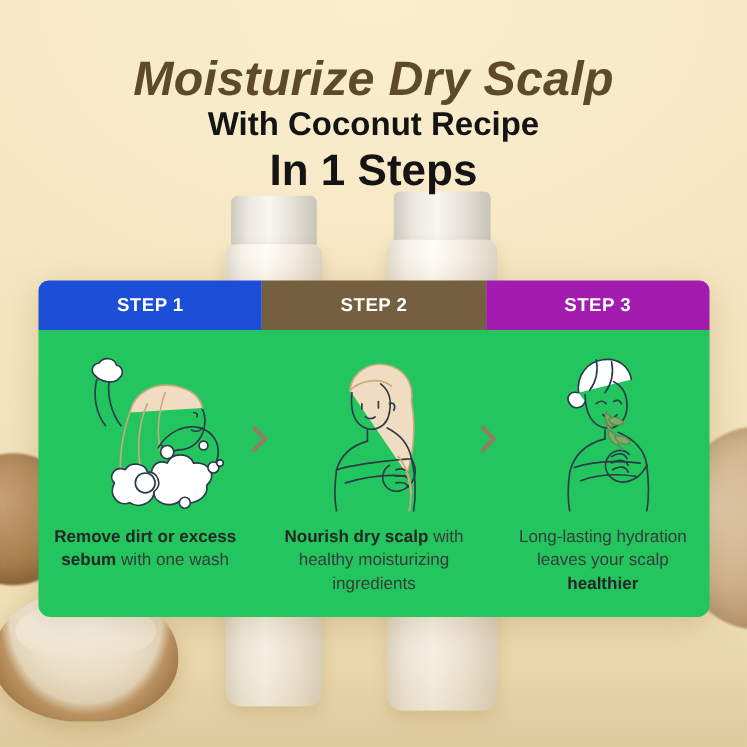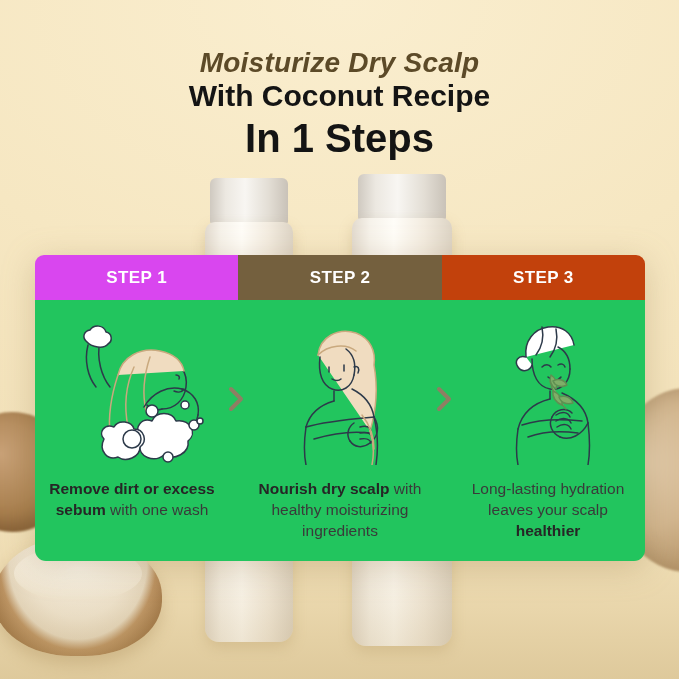--- a/index.html
+++ b/index.html
@@ -62,21 +62,21 @@
     border-radius:50%;
     background:radial-gradient(ellipse at 18% 40%,#e0c9a9 0%,#cdb08a 40%,#b2applied 60%,#a98a63 75%,#93744f 100%);
     background:radial-gradient(ellipse at 18% 40%,#e3cdad 0%,#d2b68f 42%,#bb9b71 70%,#a2825b 100%);
     box-shadow:inset 8px 0 18px rgba(120,90,55,.25);
   }
   .blur-soft{filter:blur(1.2px);}
 
   
   .headline{position:absolute;left:0;right:0;top:48px;text-align:center;}
   .hl-1{
-    font-size:28px;font-style:italic;font-weight:bold;color:#5c4a28;
+    font-size:44px;font-style:italic;font-weight:bold;color:#5c4a28;
     letter-spacing:.2px;line-height:1.08;margin:0;
   }
   .hl-2{
     font-size:30px;font-weight:bold;color:#141414;
     line-height:1.18;margin:0;
   }
   .hl-3{
     font-size:40px;font-weight:bold;color:#141414;
     line-height:1.22;margin:0;
   }
@@ -147,27 +147,27 @@
 
   <div class="headline">
     <div class="hl-1" style="color: rgb(92, 74, 40);">Moisturize Dry Scalp</div>
     <div class="hl-2" style="color: rgb(20, 20, 20);">With Coconut Recipe</div>
     <div class="hl-3" style="color: rgb(20, 20, 20);">In 1 Steps</div>
   </div>
 
   <div class="card">
 
     <div class="tabs">
-      <div class="tab tab-1" style="background: #d946ef; justify-content: center;">
+      <div class="tab tab-1" style="background: #1d4ed8; justify-content: center;">
         <span>STEP 1</span>
       </div>
       <div class="tab tab-2" style="background: rgb(116, 96, 62);">
         <span>STEP 2</span>
       </div>
-      <div class="tab tab-3" style="background: #c2410c;">
+      <div class="tab tab-3" style="background: #a21caf;">
         <span>STEP 3</span>
       </div>
     </div>
 
     <div class="panel">
 
       <div class="col">
         <div class="art">
           <svg width="168" height="150" viewBox="0 0 168 150">
             <g fill="none" stroke="#2d3a4a" stroke-width="1.5" stroke-linecap="round" stroke-linejoin="round">

